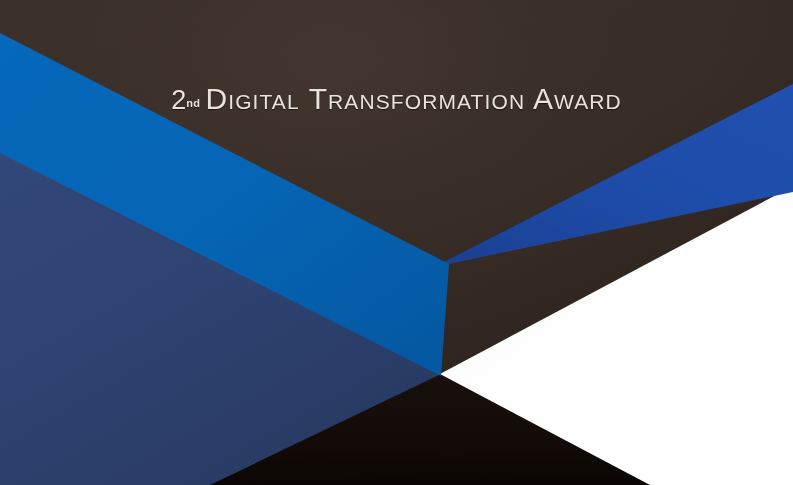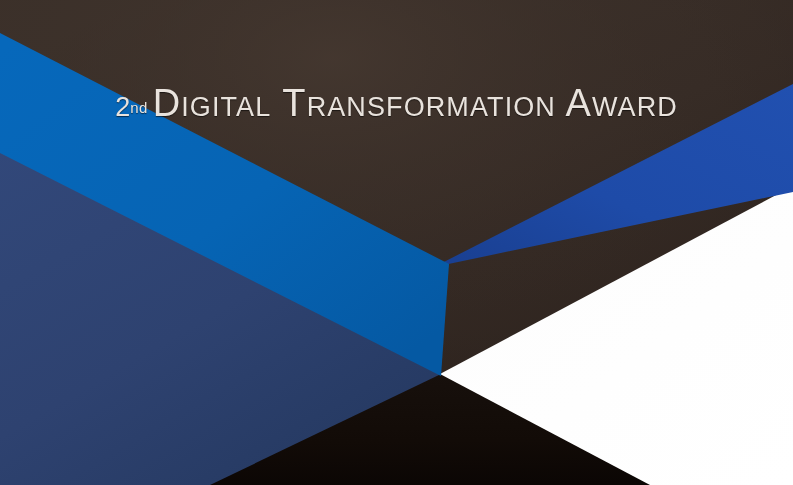--- a/index.html
+++ b/index.html
@@ -47,28 +47,29 @@
     letter-spacing: 0.6px;
     white-space: nowrap;
     line-height: 1;
     text-shadow: 0 1px 1px rgba(0,0,0,0.55);
   }
   .award-title .num {
     font-size: 27px;
     letter-spacing: 0px;
   }
   .award-title .ord {
-    font-size: 15px;
+    font-size: 11px;
     vertical-align: 18%;
     letter-spacing: 0.4px;
     padding-right: 5px;
+    font-weight: bold;
   }
   .award-title .sc {
     font-variant: small-caps;
-    font-size: 38px;
+    font-size: 30px;
     letter-spacing: 1.1px;
     text-align: center;
   }
 </style>
 </head>
 <body>
 
 <div id="slide">
 
   <svg id="bg-svg" viewBox="0 0 793 485" preserveAspectRatio="none" xmlns="http://www.w3.org/2000/svg">

